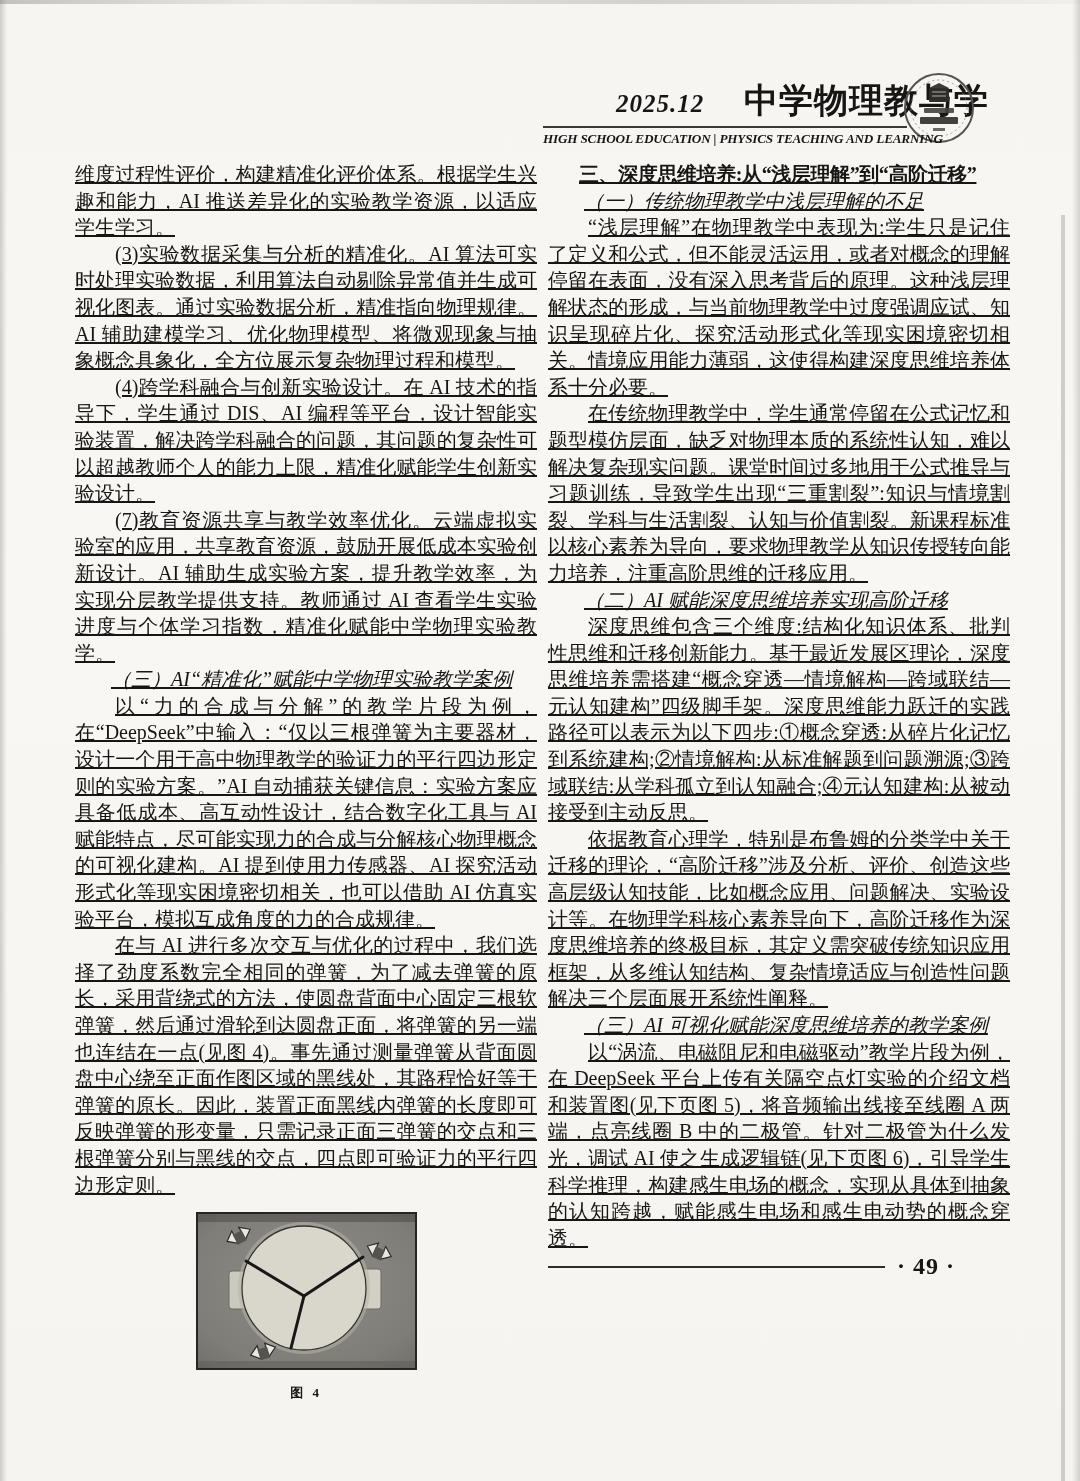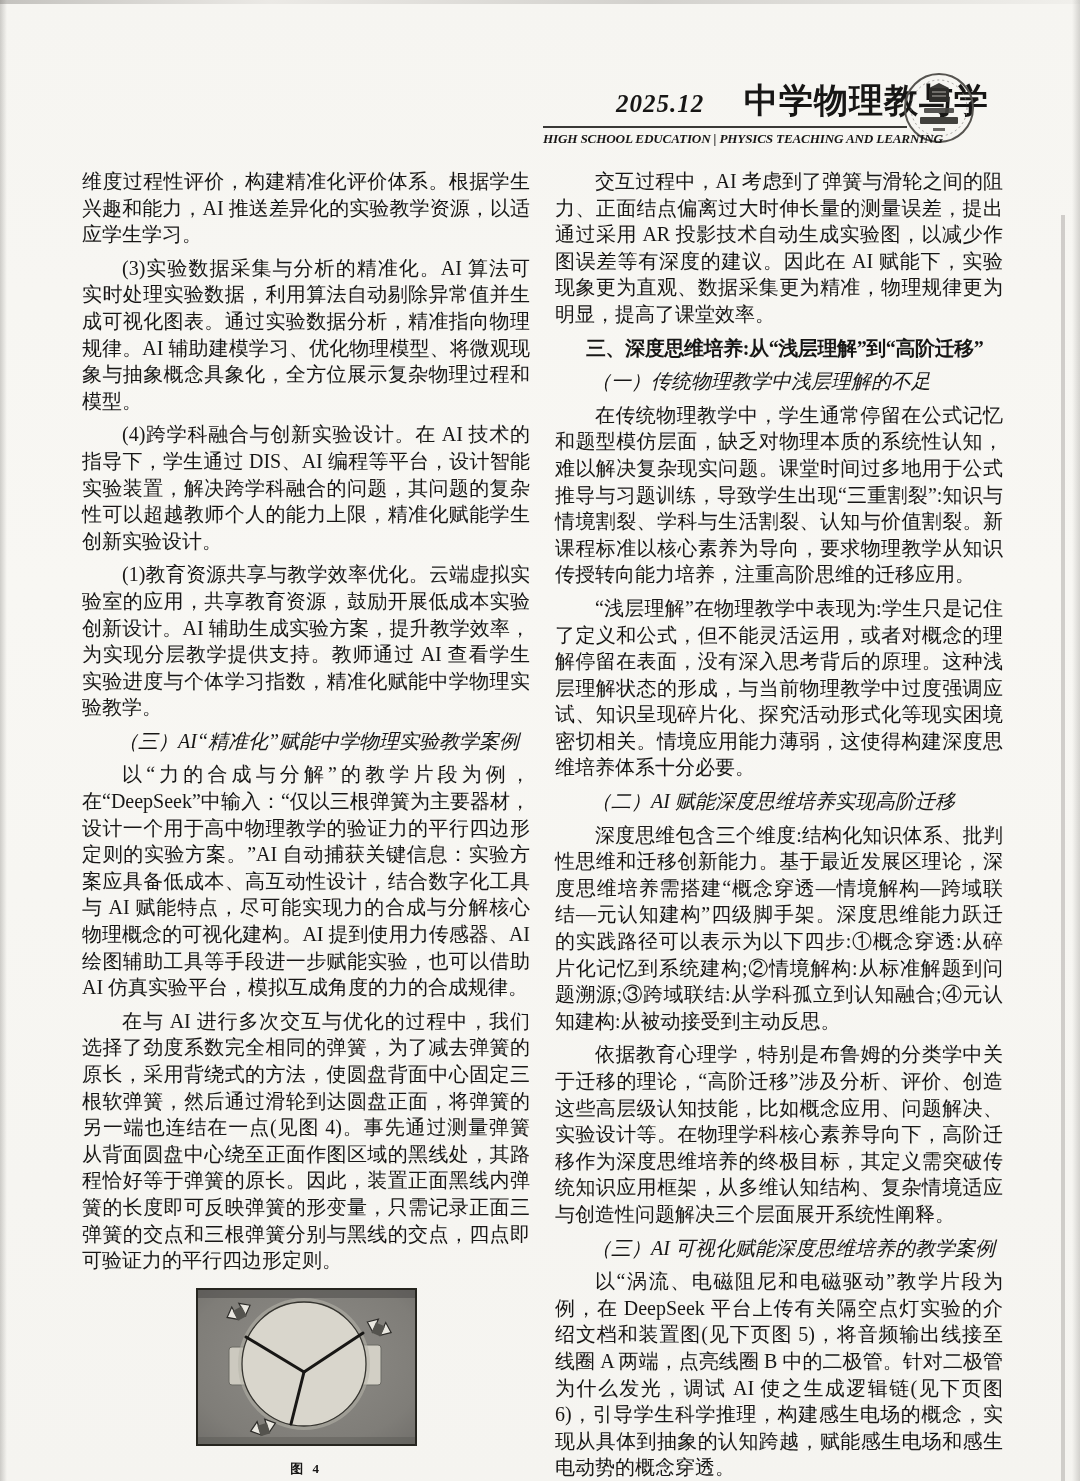--- a/index.html
+++ b/index.html
@@ -26,21 +26,21 @@
   .seal{position:absolute;left:901px;top:70px;}
   .hrule{position:absolute;left:543px;top:126px;width:364px;height:2px;background:#393836;}
   .jen{position:absolute;left:543px;top:131px;font-style:italic;font-weight:bold;
     font-size:13.2px;letter-spacing:-0.2px;white-space:nowrap;}
 
   
   .col{position:absolute;top:161px;width:462px;font-size:20px;line-height:26.6px;
     text-align:justify;}
   .col-left{left:75px;}
   .col-right{left:548px;}
-  .col p{margin:7px;text-indent:2em;}
+  .col p{margin:0;text-indent:2em;text-decoration:underline;}
   .col p.noindent{text-indent:0;}
   .col p.sub{font-style:italic;white-space:nowrap;text-indent:1.8em;}
   .col p.hbold{font-weight:bold;white-space:nowrap;text-indent:1.55em;letter-spacing:-0.4px;}
 
   figure{margin:14px 0 0 0;padding:0;text-align:center;}
   figure svg{display:block;margin:0 auto;}
   figcaption{font-weight:bold;font-size:13px;margin-top:10px;letter-spacing:3px;}
 
   .footer{display:flex;align-items:center;margin-top:2px;}
   .fline{width:337px;height:2px;background:#2d2c2a;}
@@ -70,23 +70,23 @@
       <rect x="32" y="58" width="12" height="3" fill="#6a6864"></rect>
     </svg>
     <div class="hrule"></div>
     <div class="jen">HIGH SCHOOL EDUCATION | PHYSICS TEACHING AND LEARNING</div>
   </header>
 
   <section class="col col-left">
     <p class="noindent">维度过程性评价，构建精准化评价体系。根据学生兴趣和能力，AI 推送差异化的实验教学资源，以适应学生学习。</p>
     <p>(3)实验数据采集与分析的精准化。AI 算法可实时处理实验数据，利用算法自动剔除异常值并生成可视化图表。通过实验数据分析，精准指向物理规律。AI 辅助建模学习、优化物理模型、将微观现象与抽象概念具象化，全方位展示复杂物理过程和模型。</p>
     <p>(4)跨学科融合与创新实验设计。在 AI 技术的指导下，学生通过 DIS、AI 编程等平台，设计智能实验装置，解决跨学科融合的问题，其问题的复杂性可以超越教师个人的能力上限，精准化赋能学生创新实验设计。</p>
-    <p>(1)教育资源共享与教学效率优化。云端虚拟实验室的应用，共享教育资源，鼓励开展低成本实验创新设计。AI 辅助生成实验方案，提升教学效率，为实现分层教学提供支持。教师通过 AI 查看学生实验进度与个体学习指数，精准化赋能中学物理实验教学。</p>
+    <p>(7)教育资源共享与教学效率优化。云端虚拟实验室的应用，共享教育资源，鼓励开展低成本实验创新设计。AI 辅助生成实验方案，提升教学效率，为实现分层教学提供支持。教师通过 AI 查看学生实验进度与个体学习指数，精准化赋能中学物理实验教学。</p>
     <p class="sub">（三）AI“精准化”赋能中学物理实验教学案例</p>
-    <p>以“力的合成与分解”的教学片段为例，在“DeepSeek”中输入：“仅以三根弹簧为主要器材，设计一个用于高中物理教学的验证力的平行四边形定则的实验方案。”AI 自动捕获关键信息：实验方案应具备低成本、高互动性设计，结合数字化工具与 AI 赋能特点，尽可能实现力的合成与分解核心物理概念的可视化建构。AI 提到使用力传感器、AI 绘图辅助工具等手段进一步赋能实验，也可以借助 AI 仿真实验平台，模拟互成角度的力的合成规律。</p>
+    <p>以“力的合成与分解”的教学片段为例，在“DeepSeek”中输入：“仅以三根弹簧为主要器材，设计一个用于高中物理教学的验证力的平行四边形定则的实验方案。”AI 自动捕获关键信息：实验方案应具备低成本、高互动性设计，结合数字化工具与 AI 赋能特点，尽可能实现力的合成与分解核心物理概念的可视化建构。AI 提到使用力传感器、AI 探究活动形式化等现实困境密切相关，也可以借助 AI 仿真实验平台，模拟互成角度的力的合成规律。</p>
     <p>在与 AI 进行多次交互与优化的过程中，我们选择了劲度系数完全相同的弹簧，为了减去弹簧的原长，采用背绕式的方法，使圆盘背面中心固定三根软弹簧，然后通过滑轮到达圆盘正面，将弹簧的另一端也连结在一点(见图 4)。事先通过测量弹簧从背面圆盘中心绕至正面作图区域的黑线处，其路程恰好等于弹簧的原长。因此，装置正面黑线内弹簧的长度即可反映弹簧的形变量，只需记录正面三弹簧的交点和三根弹簧分别与黑线的交点，四点即可验证力的平行四边形定则。</p>
 
     <figure>
       <svg width="221" height="158" viewBox="0 0 221 158">
         <defs>
           <radialGradient id="pg" cx="50%" cy="45%" r="78%">
             <stop offset="0%" stop-color="#8f8d88"></stop>
             <stop offset="70%" stop-color="#7f7d78"></stop>
             <stop offset="100%" stop-color="#6d6b67"></stop>
           </radialGradient>
@@ -120,25 +120,24 @@
           <path d="M-13,-3 L-4,-10 L-4,4 Z" fill="#e9e7e0" stroke="#2c2b28" stroke-width="1.2"></path>
           <path d="M13,-3 L4,-10 L4,4 Z" fill="#e9e7e0" stroke="#2c2b28" stroke-width="1.2"></path>
           <rect x="-5" y="-6" width="10" height="11" fill="#54534e"></rect>
         </g>
       </svg>
       <figcaption>图 4</figcaption>
     </figure>
   </section>
 
   <section class="col col-right">
-    <p>交互过程中，AI 考虑到了弹簧与滑轮之间的阻力、正面结点偏离过大时伸长量的测量误差，提出通过采用 AR 投影技术自动生成实验图，以减少作图误差等有深度的建议。因此在 AI 赋能下，实验现象更为直观、数据采集更为精准，物理规律更为明显，提高了课堂效率。</p>
     <p class="hbold">三、深度思维培养:从“浅层理解”到“高阶迁移”</p>
     <p class="sub">（一）传统物理教学中浅层理解的不足</p>
+    <p>“浅层理解”在物理教学中表现为:学生只是记住了定义和公式，但不能灵活运用，或者对概念的理解停留在表面，没有深入思考背后的原理。这种浅层理解状态的形成，与当前物理教学中过度强调应试、知识呈现碎片化、探究活动形式化等现实困境密切相关。情境应用能力薄弱，这使得构建深度思维培养体系十分必要。</p>
     <p>在传统物理教学中，学生通常停留在公式记忆和题型模仿层面，缺乏对物理本质的系统性认知，难以解决复杂现实问题。课堂时间过多地用于公式推导与习题训练，导致学生出现“三重割裂”:知识与情境割裂、学科与生活割裂、认知与价值割裂。新课程标准以核心素养为导向，要求物理教学从知识传授转向能力培养，注重高阶思维的迁移应用。</p>
-    <p>“浅层理解”在物理教学中表现为:学生只是记住了定义和公式，但不能灵活运用，或者对概念的理解停留在表面，没有深入思考背后的原理。这种浅层理解状态的形成，与当前物理教学中过度强调应试、知识呈现碎片化、探究活动形式化等现实困境密切相关。情境应用能力薄弱，这使得构建深度思维培养体系十分必要。</p>
     <p class="sub">（二）AI 赋能深度思维培养实现高阶迁移</p>
     <p>深度思维包含三个维度:结构化知识体系、批判性思维和迁移创新能力。基于最近发展区理论，深度思维培养需搭建“概念穿透—情境解构—跨域联结—元认知建构”四级脚手架。深度思维能力跃迁的实践路径可以表示为以下四步:①概念穿透:从碎片化记忆到系统建构;②情境解构:从标准解题到问题溯源;③跨域联结:从学科孤立到认知融合;④元认知建构:从被动接受到主动反思。</p>
     <p>依据教育心理学，特别是布鲁姆的分类学中关于迁移的理论，“高阶迁移”涉及分析、评价、创造这些高层级认知技能，比如概念应用、问题解决、实验设计等。在物理学科核心素养导向下，高阶迁移作为深度思维培养的终极目标，其定义需突破传统知识应用框架，从多维认知结构、复杂情境适应与创造性问题解决三个层面展开系统性阐释。</p>
     <p class="sub">（三）AI 可视化赋能深度思维培养的教学案例</p>
     <p>以“涡流、电磁阻尼和电磁驱动”教学片段为例，在 DeepSeek 平台上传有关隔空点灯实验的介绍文档和装置图(见下页图 5)，将音频输出线接至线圈 A 两端，点亮线圈 B 中的二极管。针对二极管为什么发光，调试 AI 使之生成逻辑链(见下页图 6)，引导学生科学推理，构建感生电场的概念，实现从具体到抽象的认知跨越，赋能感生电场和感生电动势的概念穿透。</p>
 
     <div class="footer">
       <span class="fline"></span>
       <span class="pnum">· 49 ·</span>
     </div>

